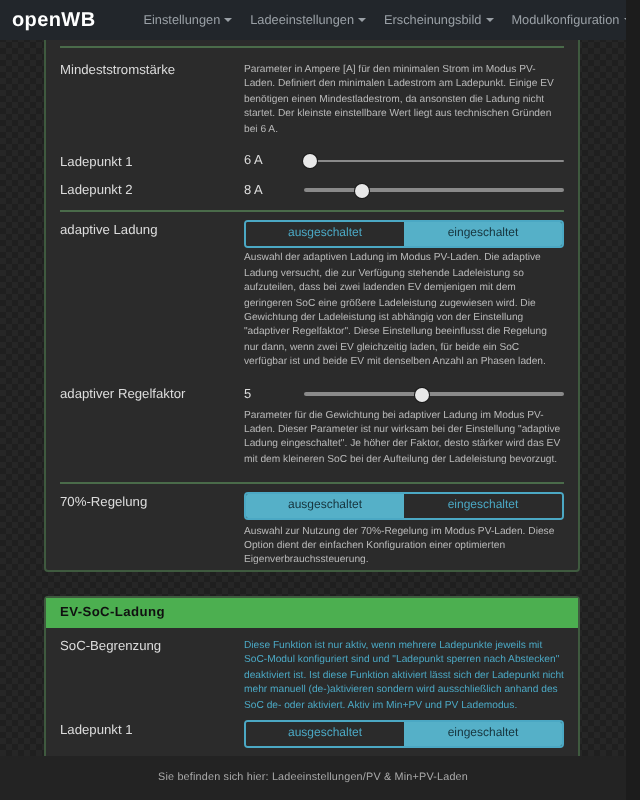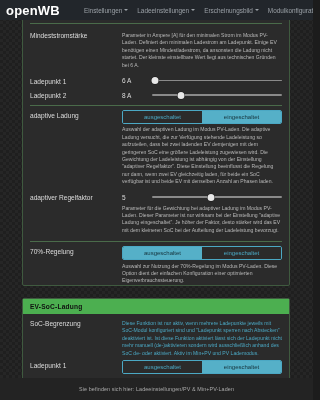--- a/index.html
+++ b/index.html
@@ -21,21 +21,21 @@
   
   .navbar{
     position:absolute; top:0; left:0; width:313px; height:20px;
     background:#22262b;
     display:flex; align-items:center;
     padding-left:6px;
     overflow:hidden;
     z-index:20;
   }
   .brand{
-    font-size:13px; font-weight:bold; color:#ffffff;
+    font-size:10px; font-weight:bold; color:#ffffff;
     letter-spacing:.2px; white-space:nowrap;
     margin-right:24px;
   }
   .navitem{
     font-size:6.4px; color:#9aa0a6; white-space:nowrap;
     margin-right:9px; display:flex; align-items:center; gap:2px;
   }
   .caret{
     width:0;height:0;border-left:2.2px solid transparent;border-right:2.2px solid transparent;
     border-top:2.6px solid #9aa0a6; display:inline-block;

